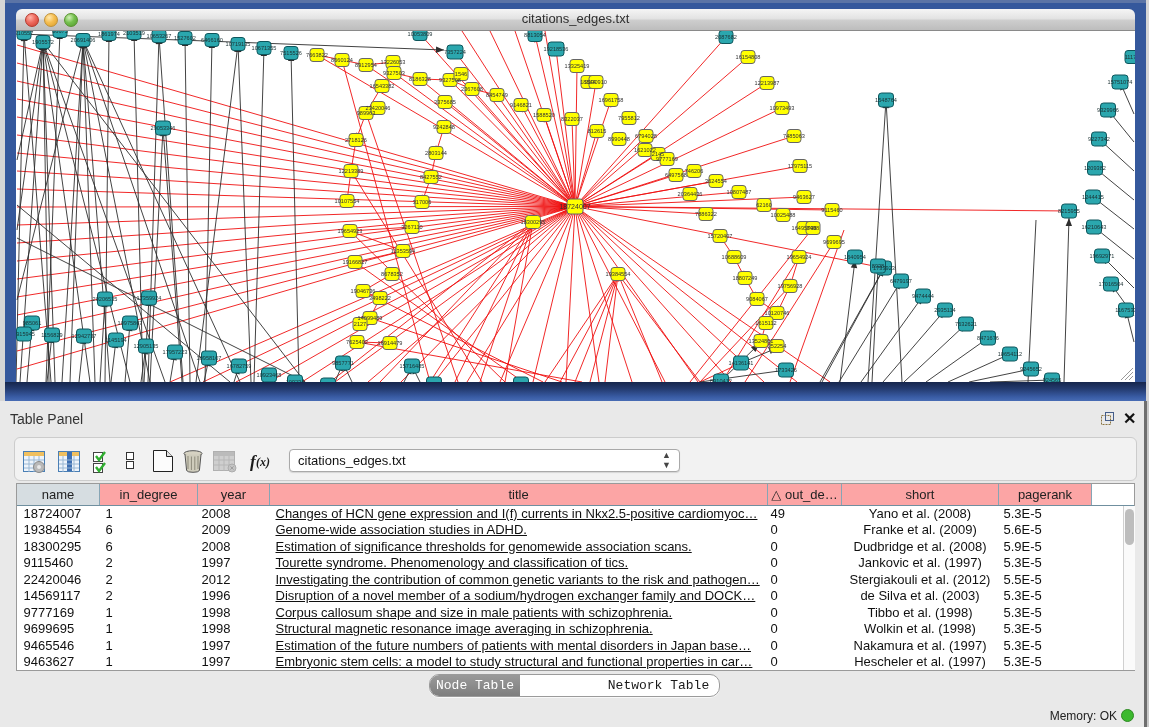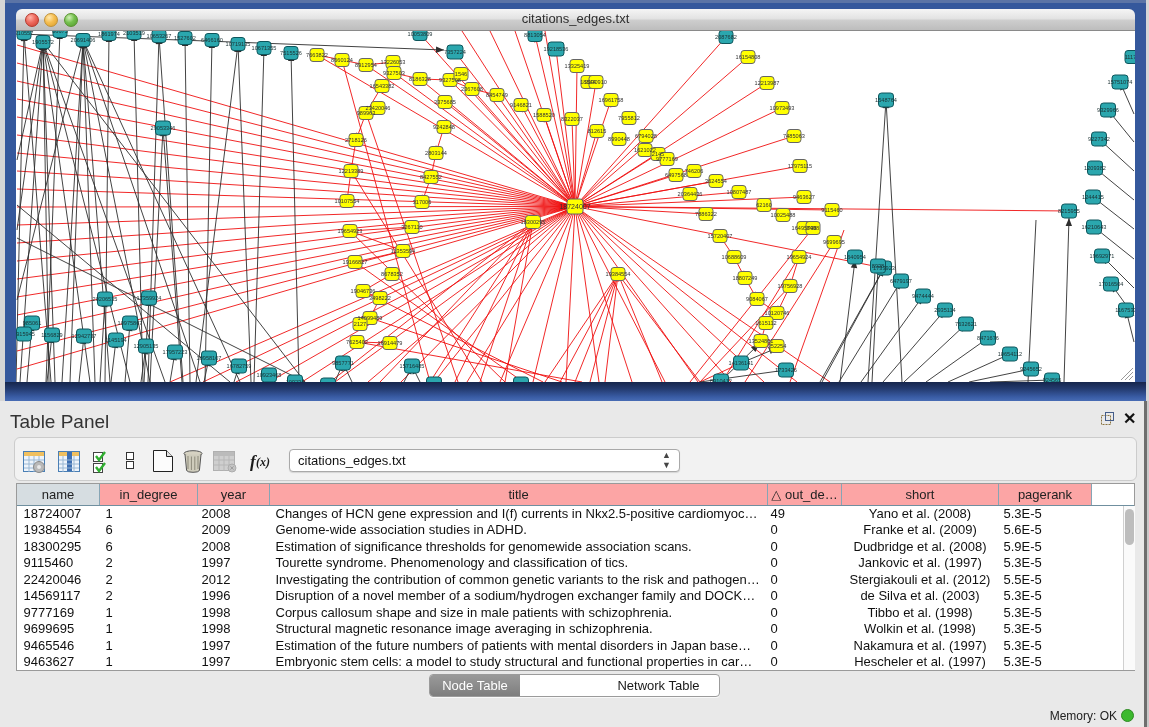--- a/index.html
+++ b/index.html
@@ -12,49 +12,49 @@
    border-radius:6px 6px 0 0;
    background:linear-gradient(#f5f5f5 0%, #e3e3e3 45%, #cdcdcd 55%, #bdbdbd 100%);
    border-bottom:1px solid #8a8a8a; }
 .tl { position:absolute; top:4px; width:14px; height:14px; border-radius:50%; }
 #tlr { left:9px; background:radial-gradient(circle at 35% 30%, #ffb3a7, #ee6a5e 45%, #c93c2d 100%); border:1px solid #b4372b;}
 #tly { left:28px; background:radial-gradient(circle at 35% 30%, #ffe9b0, #f5bd4f 45%, #d99e2b 100%); border:1px solid #c09137;}
 #tlg { left:48px; background:radial-gradient(circle at 35% 30%, #d2f0b9, #74c04d 45%, #53982f 100%); border:1px solid #58922e;}
 #wtitle { position:absolute; left:0; right:0; top:2px; text-align:center; font-size:13px;
    color:#2e2e2e; }
 #tablepanel { position:absolute; left:0; top:401px; width:1149px; height:326px; background:#e9e9e9; }
-#tp_hdr { position:absolute; left:10px; top:10px; font-size:19px; color:#333; }
+#tp_hdr { position:absolute; left:10px; top:10px; font-size:14px; color:#333; }
 #tp_float { position:absolute; left:1101px; top:11px; width:13px; height:13px; }
 #tp_x { position:absolute; left:1123px; top:8px; font-size:16px; font-weight:bold; color:#111; }
 #toolbar { position:absolute; left:14px; top:36px; width:1123px; height:44px;
    background:#f2f2f2; border:1px solid #cccccc; border-radius:6px; }
 #combo { position:absolute; left:274px; top:11px; width:391px; height:23px; background:#fff;
    border:1px solid #a9a9a9; border-radius:4px; font-size:13px; color:#111;
    line-height:21px; padding-left:8px; box-shadow:0 1px 1px rgba(0,0,0,.12); }
 #combo .st { position:absolute; right:8px; top:0px; font-size:9px; color:#444; line-height:10px; }
 table#dt { position:absolute; left:16px; top:82px; width:1119px; background:#fff; height:187px; border-collapse:collapse;
    table-layout:fixed; font-size:13px; color:#101010; background:#fff; }
 #dt th { background:#fca5a5; font-weight:normal; border-right:1px solid #86a5b5;
    border-top:1px solid #86a5b5; border-bottom:1px solid #6f8f9f; height:21px; font-size:13px; color:#222; padding:0; }
 #dt th.c1 { background:#d6dde1; border-left:1px solid #9a9a9a;text-align:center; }
 #dt td { height:16px; padding:0; overflow:hidden; white-space:nowrap; }
 #dt td.c1 { padding-left:7px; }
 #dt td.c2 { padding-left:6px; }
 #dt td.c3 { padding-left:4px; }
-#dt td.c4 { padding-left:6px; }
+#dt td.c4 { padding-left:6px;text-decoration:underline; }
 #dt td.c5 { padding-left:3px; }
 #dt td.c6 { text-align:center; }
 #dt td.c7 { padding-left:5px; }
 #tblbox { position:absolute; left:16px; top:82px; width:1119px; height:188px;
    border:1px solid #9a9a9a; background:transparent; pointer-events:none; }
 #vsb { position:absolute; left:1106px; top:22px; width:12px; height:164px; border-left:1px solid #d0d0d0; background:#fafafa; }
 #vsb .th { position:absolute; left:1px; top:3px; width:9px; height:36px; border-radius:5px; background:#bdbdbd; }
 #tabs { position:absolute; left:429px; top:273px; height:23px; border:1px solid #9b9b9b;
-   border-radius:4px; overflow:hidden; display:flex; background:#fff;
-   box-shadow:0 1px 0 rgba(255,255,255,.7); }
+   border-radius:10px; overflow:hidden; display:flex; background:#fff;
+   box-shadow:0 1px 0 rgba(255,255,255,.7);font-family:Liberation Mono, monospace; }
 #tabs div { font-size:13px; line-height:21px; text-align:center; color:#1a1a1a; }
 #tabs div:nth-child(1){width:90px} #tabs div:nth-child(2){width:78px} #tabs div:nth-child(3){width:121px}
 #tabs .sel { background:linear-gradient(#9a9a9a,#7e7e7e); color:#fff; }
 #tabs .mid { border-left:1px solid #b9b9b9; border-right:1px solid #b9b9b9;margin-top:28px; }
 #status { position:absolute; right:32px; top:308px; font-size:12px; color:#222; }
 #memdot { position:absolute; left:1121px; top:308px; width:13px; height:13px; border-radius:50%;
    background:#3cb92e; border:1px solid #2e8a23; }
 #redge { position:absolute; left:1144px; top:0px; width:3px; height:326px; background:#6e6e6e; }
 #redge2 { position:absolute; left:1147px; top:0px; width:2px; height:326px; background:#c9c9c9; }
 .ic { position:absolute; top:11px; left:2px; }

